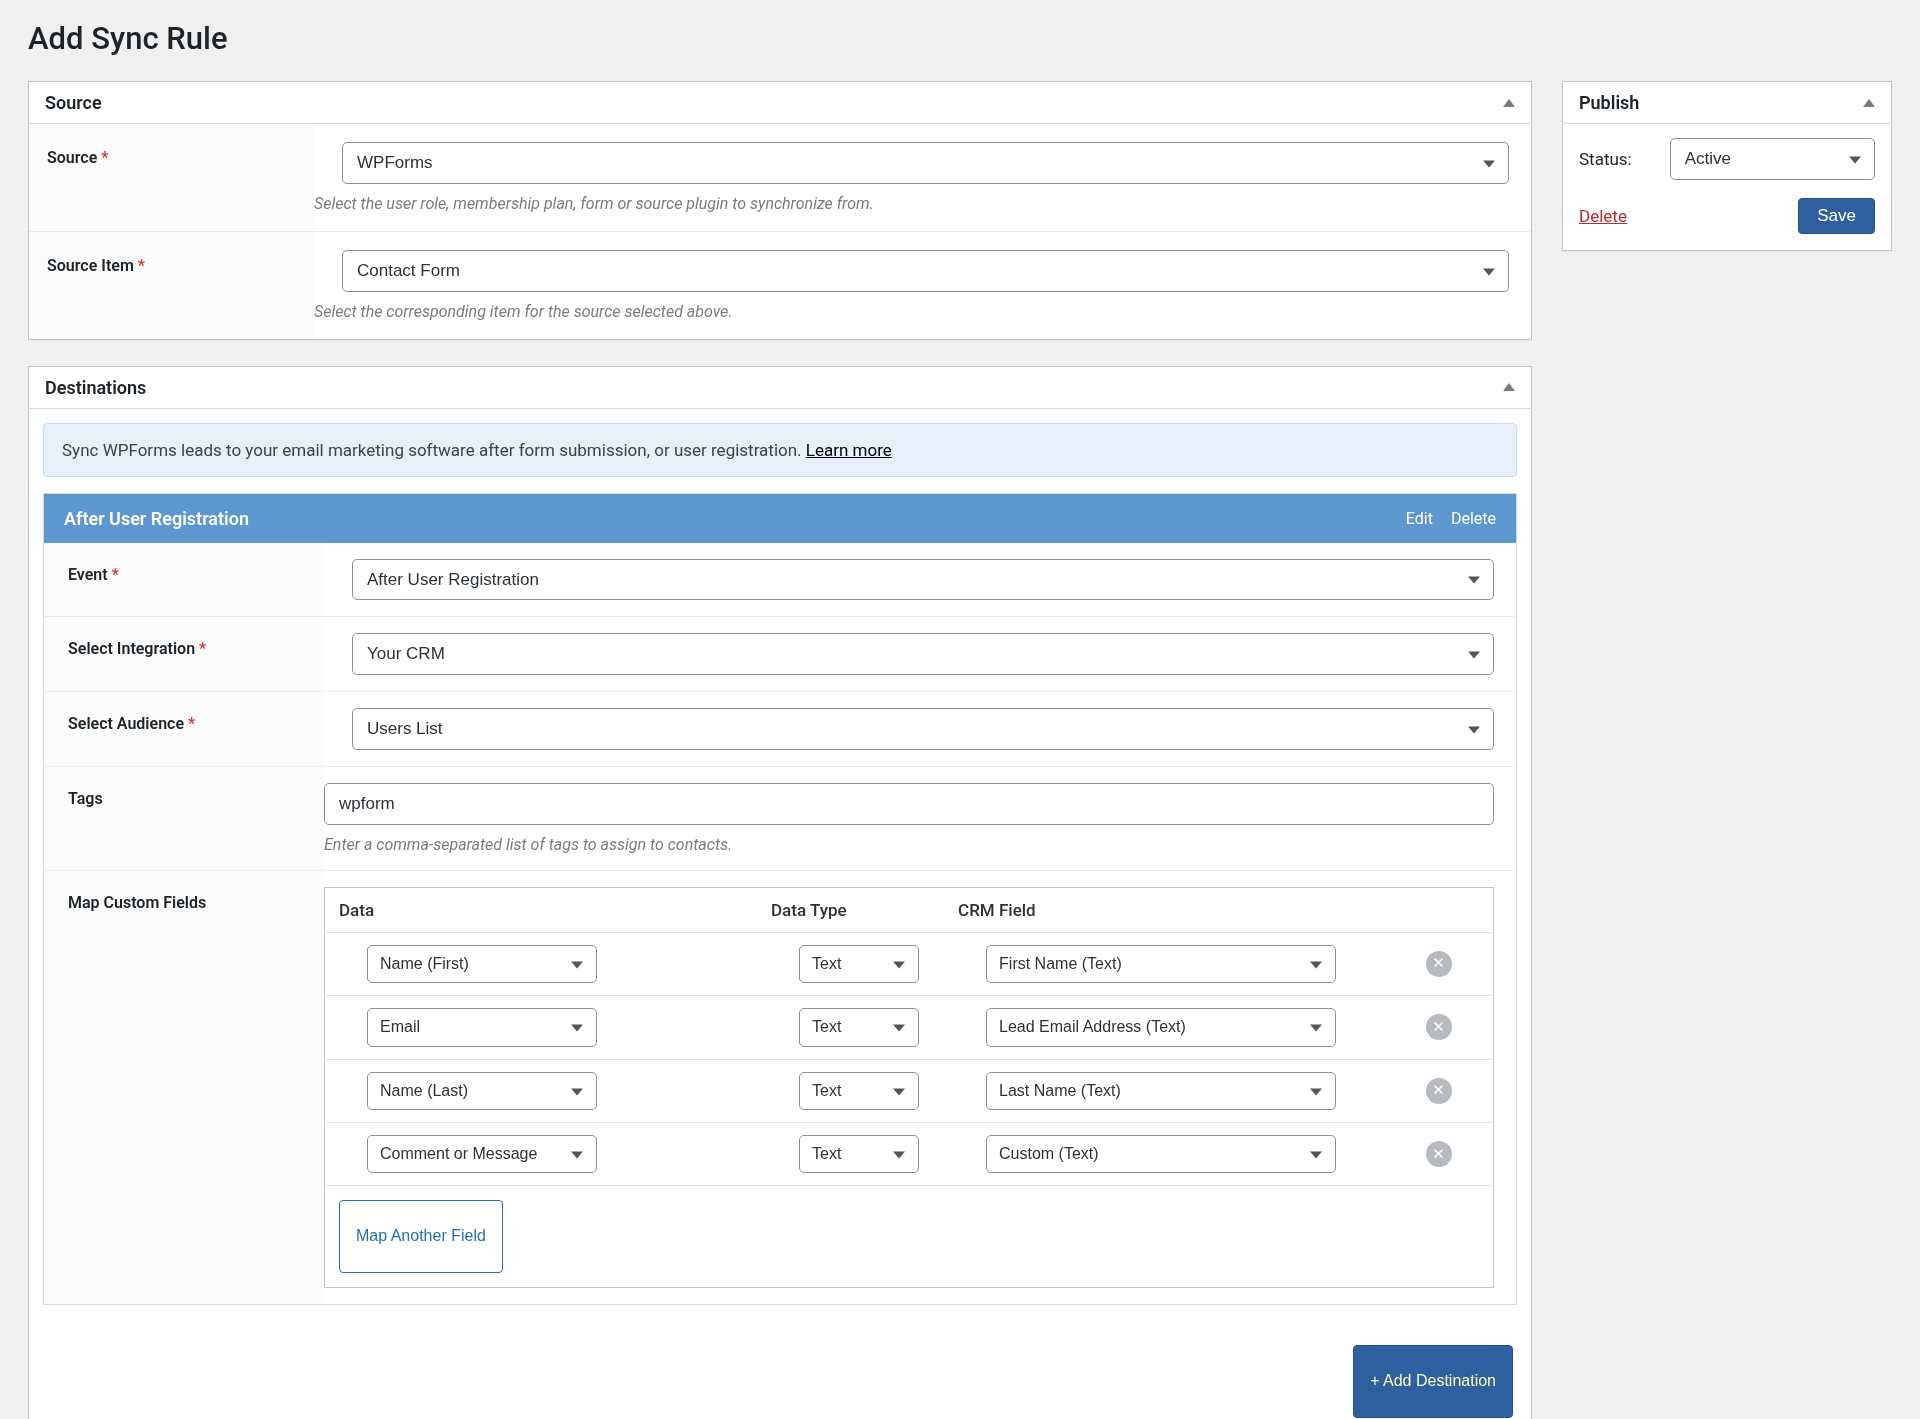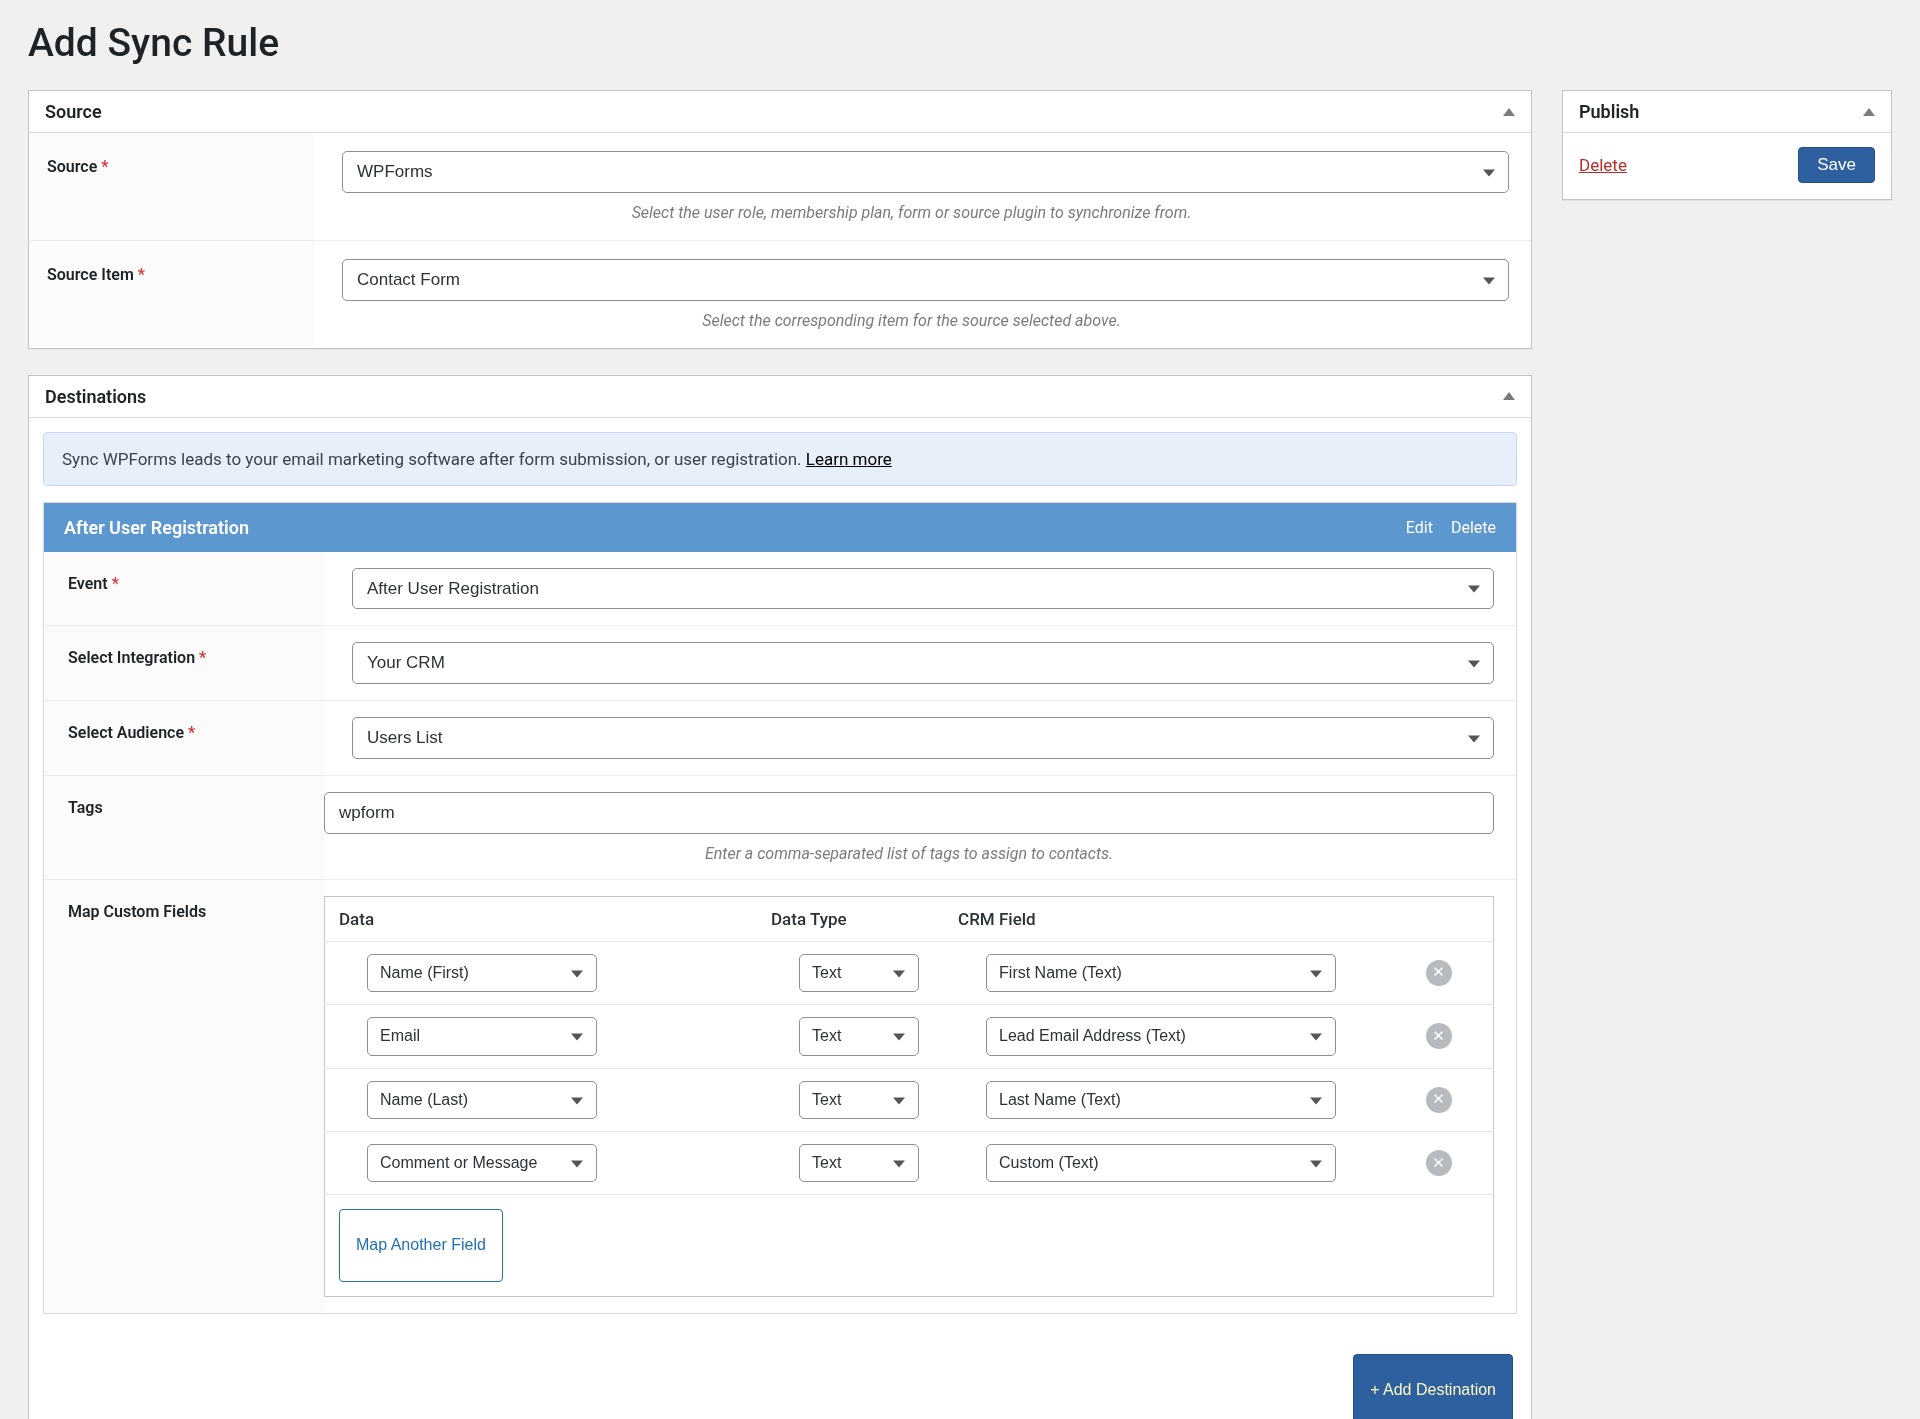--- a/index.html
+++ b/index.html
@@ -5,21 +5,21 @@
   * { box-sizing: border-box; margin: 0; padding: 0; }
   html { font-size: 15px; }
   body {
     font-family: -apple-system, BlinkMacSystemFont, "Segoe UI", Roboto, "Helvetica Neue", Arial, sans-serif;
     background: #f0f0f1;
     color: #1d2327;
     padding: 12px 28px 40px;
     font-size: 18px;
   }
   h1.page-title {
-    font-size: 39px;
+    font-size: 31px;
     font-weight: 500;
     margin: 8px 0 24px;
     color: #1d2327;
   }
   .layout {
     display: flex;
     gap: 30px;
     align-items: flex-start;
   }
   .main-col { flex: 1; min-width: 0; }
@@ -96,21 +96,20 @@
     border-left: 6px solid transparent;
     border-right: 6px solid transparent;
     border-top: 7px solid #555;
     pointer-events: none;
   }
   .description {
     color: #787c82;
     font-style: italic;
     font-size: 16px;
     margin-top: 10px;
-    text-align: center;
   }
 
   
   .dest-inside { padding: 14px; }
   .notice-info {
     background: #e6effa;
     border: 1px solid #c8d8ee;
     border-radius: 4px;
     padding: 16px 18px;
     font-size: 17px;
@@ -457,20 +456,28 @@
 
   </div>
 
   <div class="side-col">
     <div class="postbox">
       <div class="postbox-header">
         <h2>Publish</h2>
         <span class="toggle-indicator"></span>
       </div>
       <div class="publish-body">
+        <div class="status-row">
+          <span>Status:</span>
+          <div class="select-wrap">
+            <select class="wp-select">
+              <option>Active</option>
+            </select>
+          </div>
+        </div>
         <div class="publish-actions">
           <span class="delete-link">Delete</span>
           <button class="btn-save">Save</button>
         </div>
       </div>
     </div>
   </div>
 </div>
 
 </body></html>

